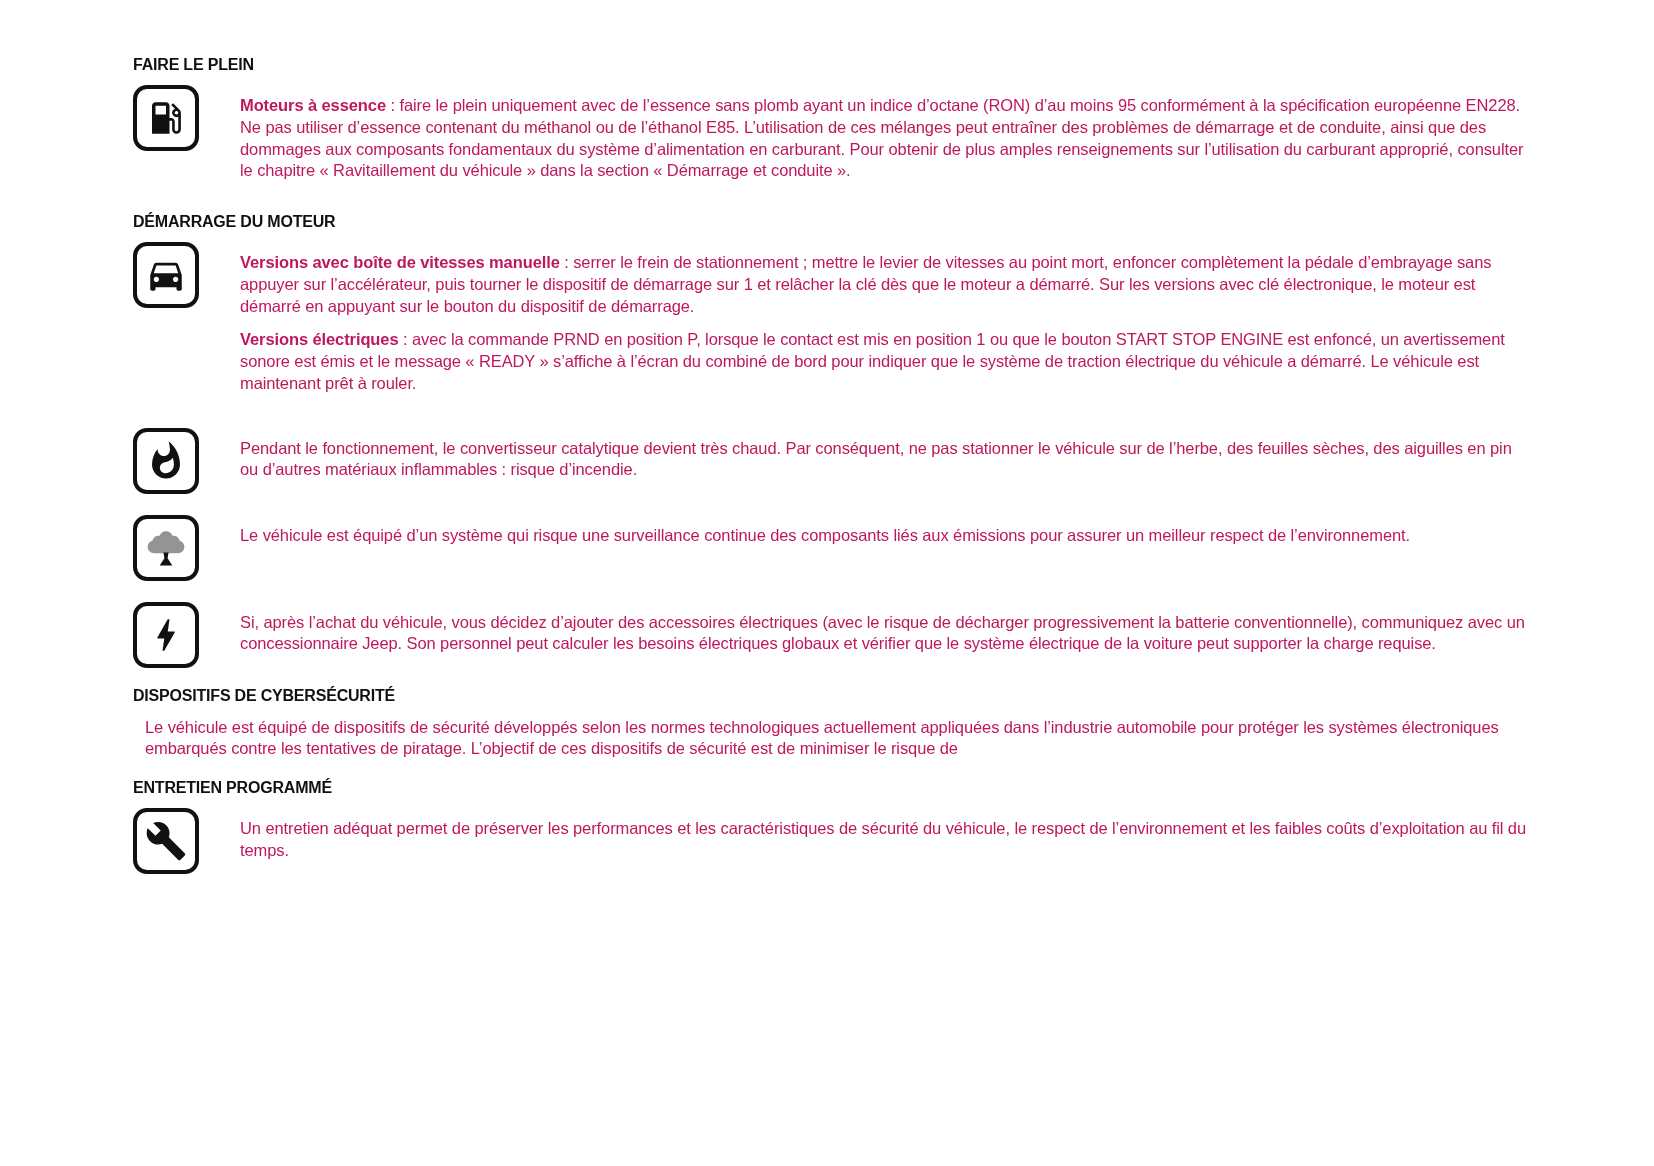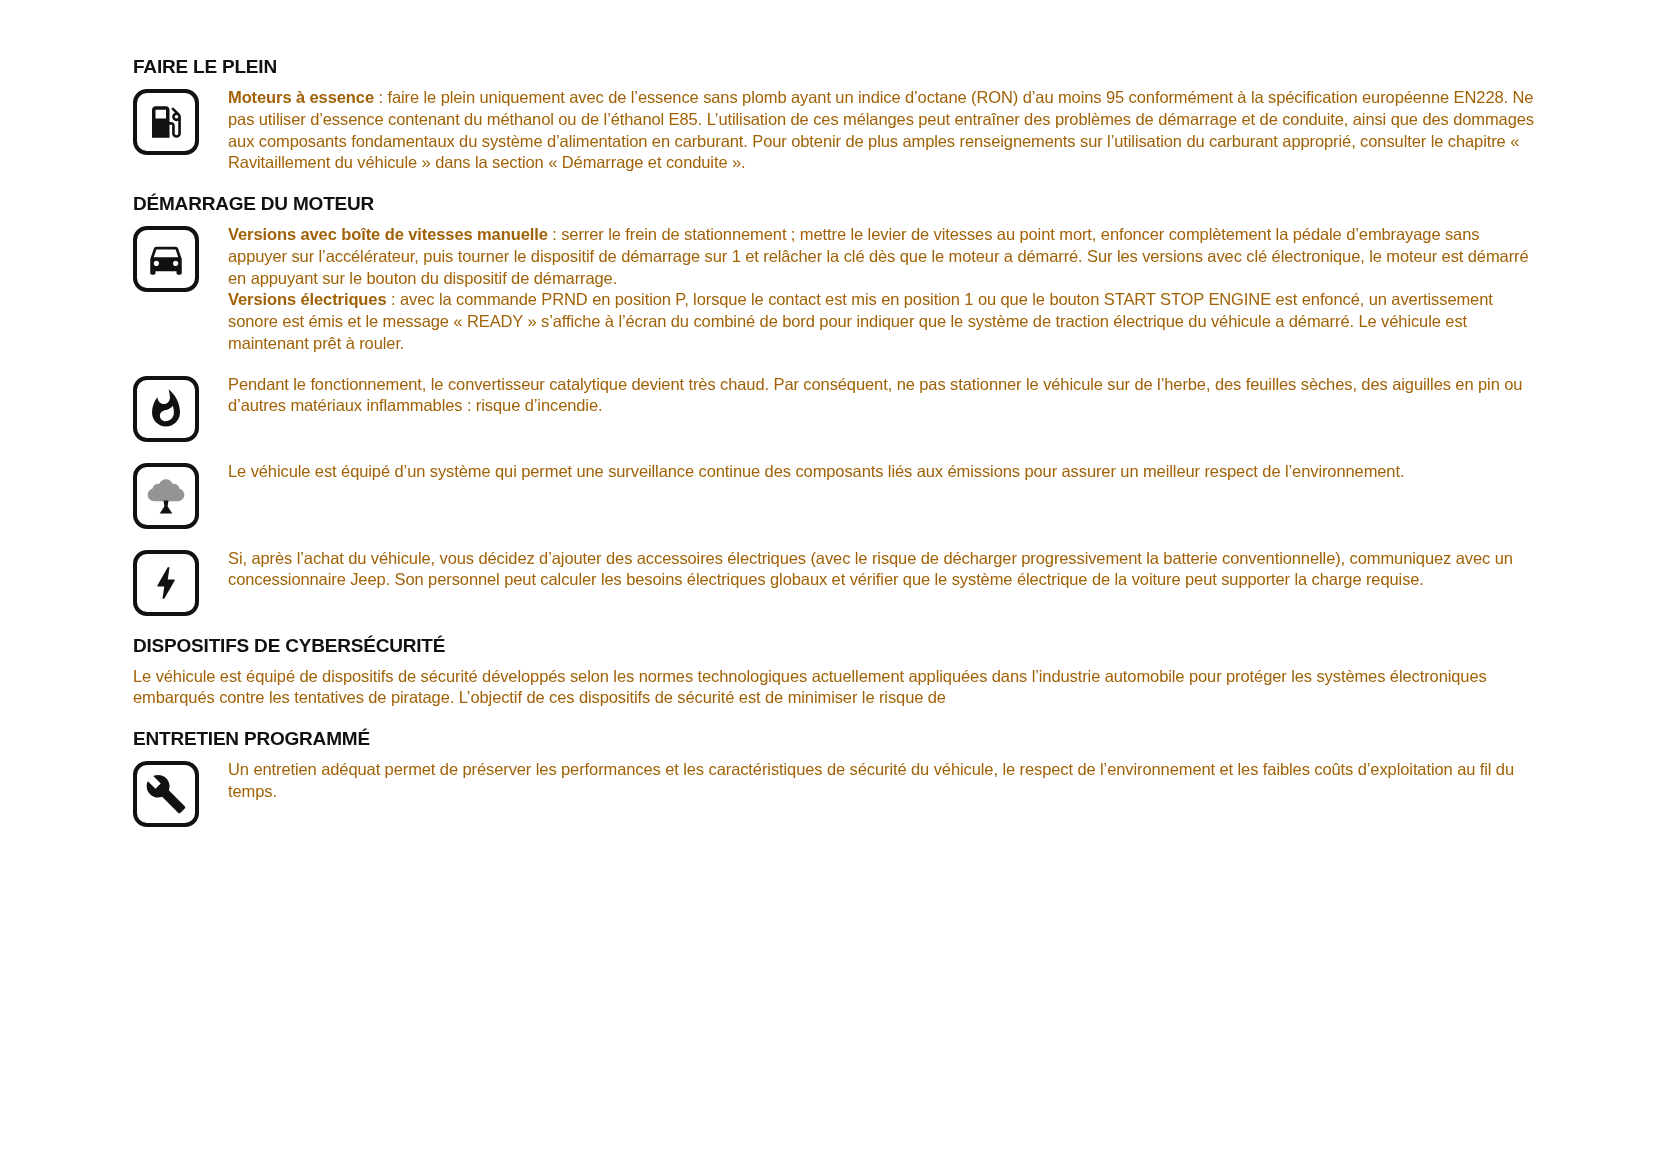--- a/index.html
+++ b/index.html
@@ -19,45 +19,45 @@
   }
   .title{
     font-size:38px;
     font-weight:800;
     letter-spacing:-0.6px;
     margin:0 0 20px 0;
     text-transform:uppercase;
   }
   .section{margin-bottom:19px;}
   .sec-heading{
-    font-size:19px;
+    font-size:16px;
     font-weight:700;
     letter-spacing:-0.2px;
     margin:0 0 9px 0;
     text-transform:uppercase;
   }
   .sec-row{display:flex;align-items:flex-start;gap:29px;}
   .sec-row.no-icon{display:block;}
   .icon-box{
     flex:0 0 auto;
     width:58px;height:58px;
     border:4px solid #111;
     border-radius:14px;
     display:flex;align-items:center;justify-content:center;
     background:#fff;
     margin-top:2px;
   }
   .icon-box svg{width:42px;height:42px;display:block;}
   .sec-body{flex:1 1 auto;min-width:0;}
   .sec-para{
-    margin:0;
+    margin:12px;
     font-size:16.5px;
     line-height:1.32;
     letter-spacing:-0.1px;
-    color:#a16207;
+    color:#be185d;
   }
   .sec-para + .sec-para{margin-top:0;}
   .sec-para .b{font-weight:700;}
 </style>
 </head>
 <body>
 
 <main class="page">
   <div id="sections">
       <section class="section">
@@ -101,21 +101,21 @@
       </section>
       <section class="section">
         <div class="sec-row">
           <div class="icon-box">
             <svg viewBox="0 0 24 24">
               <path fill="#949494" d="M12 2.4c1.75 0 3.2 1.05 3.7 2.6 1.85-.3 3.7.85 4.1 2.8 1.55.4 2.7 1.85 2.7 3.5 0 2.05-1.65 3.7-3.7 3.7H5.2c-2.05 0-3.7-1.65-3.7-3.7 0-1.65 1.15-3.1 2.7-3.5.4-1.95 2.25-3.1 4.1-2.8.5-1.55 1.95-2.6 3.7-2.6z"></path>
               <path fill="#111" d="M10.55 14.5h2.9l-.55 3.4 2.7 4.1H8.4l2.7-4.1z"></path>
             </svg>
           </div>
           <div class="sec-body">
-            <p class="sec-para"><span>Le véhicule est équipé d’un système qui permet une surveillance continue des composants liés aux émissions pour assurer un meilleur respect de l’environnement.</span></p>
+            <p class="sec-para"><span>Le véhicule est équipé d’un système qui risque une surveillance continue des composants liés aux émissions pour assurer un meilleur respect de l’environnement.</span></p>
           </div>
         </div>
       </section>
       <section class="section">
         <div class="sec-row">
           <div class="icon-box">
             <svg viewBox="0 0 24 24">
               <path fill="#111" d="M11 21h-1l1-7H7.5c-.58 0-.57-.32-.38-.66.19-.34.05-.08.07-.12C8.48 10.94 10.42 7.54 13 3h1l-1 7h3.5c.49 0 .56.33.47.51l-.07.15C12.96 17.55 11 21 11 21z"></path>
             </svg>
           </div>

